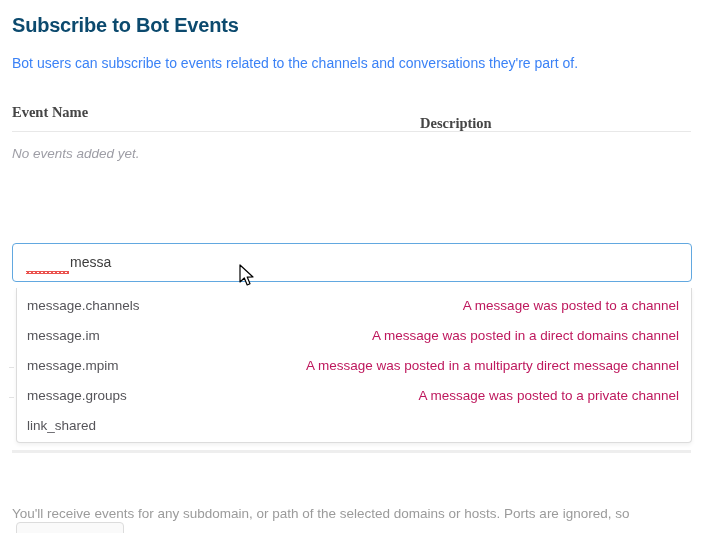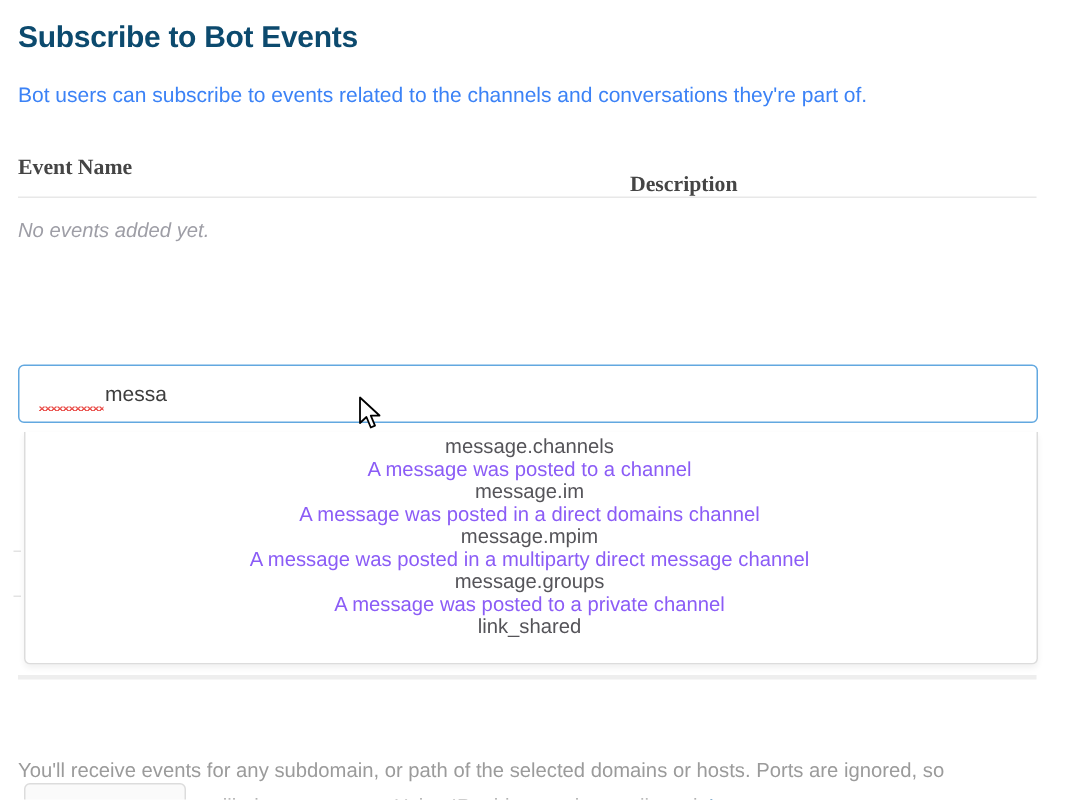--- a/index.html
+++ b/index.html
@@ -175,31 +175,30 @@
   }
   .dd-item {
     position: relative;
     box-sizing: border-box;
     height: 30px;
     padding: 0 12px 0 10px;
     display: flex;
     align-items: center;
     justify-content: space-between;
     cursor: pointer;
-    flex-direction: column;
   }
   .dd-item:first-child { margin-top: 2px; }
   .dd-name {
     font-size: 13.5px;
     color: #555459;
     white-space: nowrap;
   }
   .dd-desc {
     font-size: 13.5px;
-    color: #8b5cf6;
+    color: #be185d;
     white-space: nowrap;
     text-align: center;
   }
 
   
   .behind-mark {
     position: absolute;
     left: 9px;
     width: 5px;
     height: 1px;

